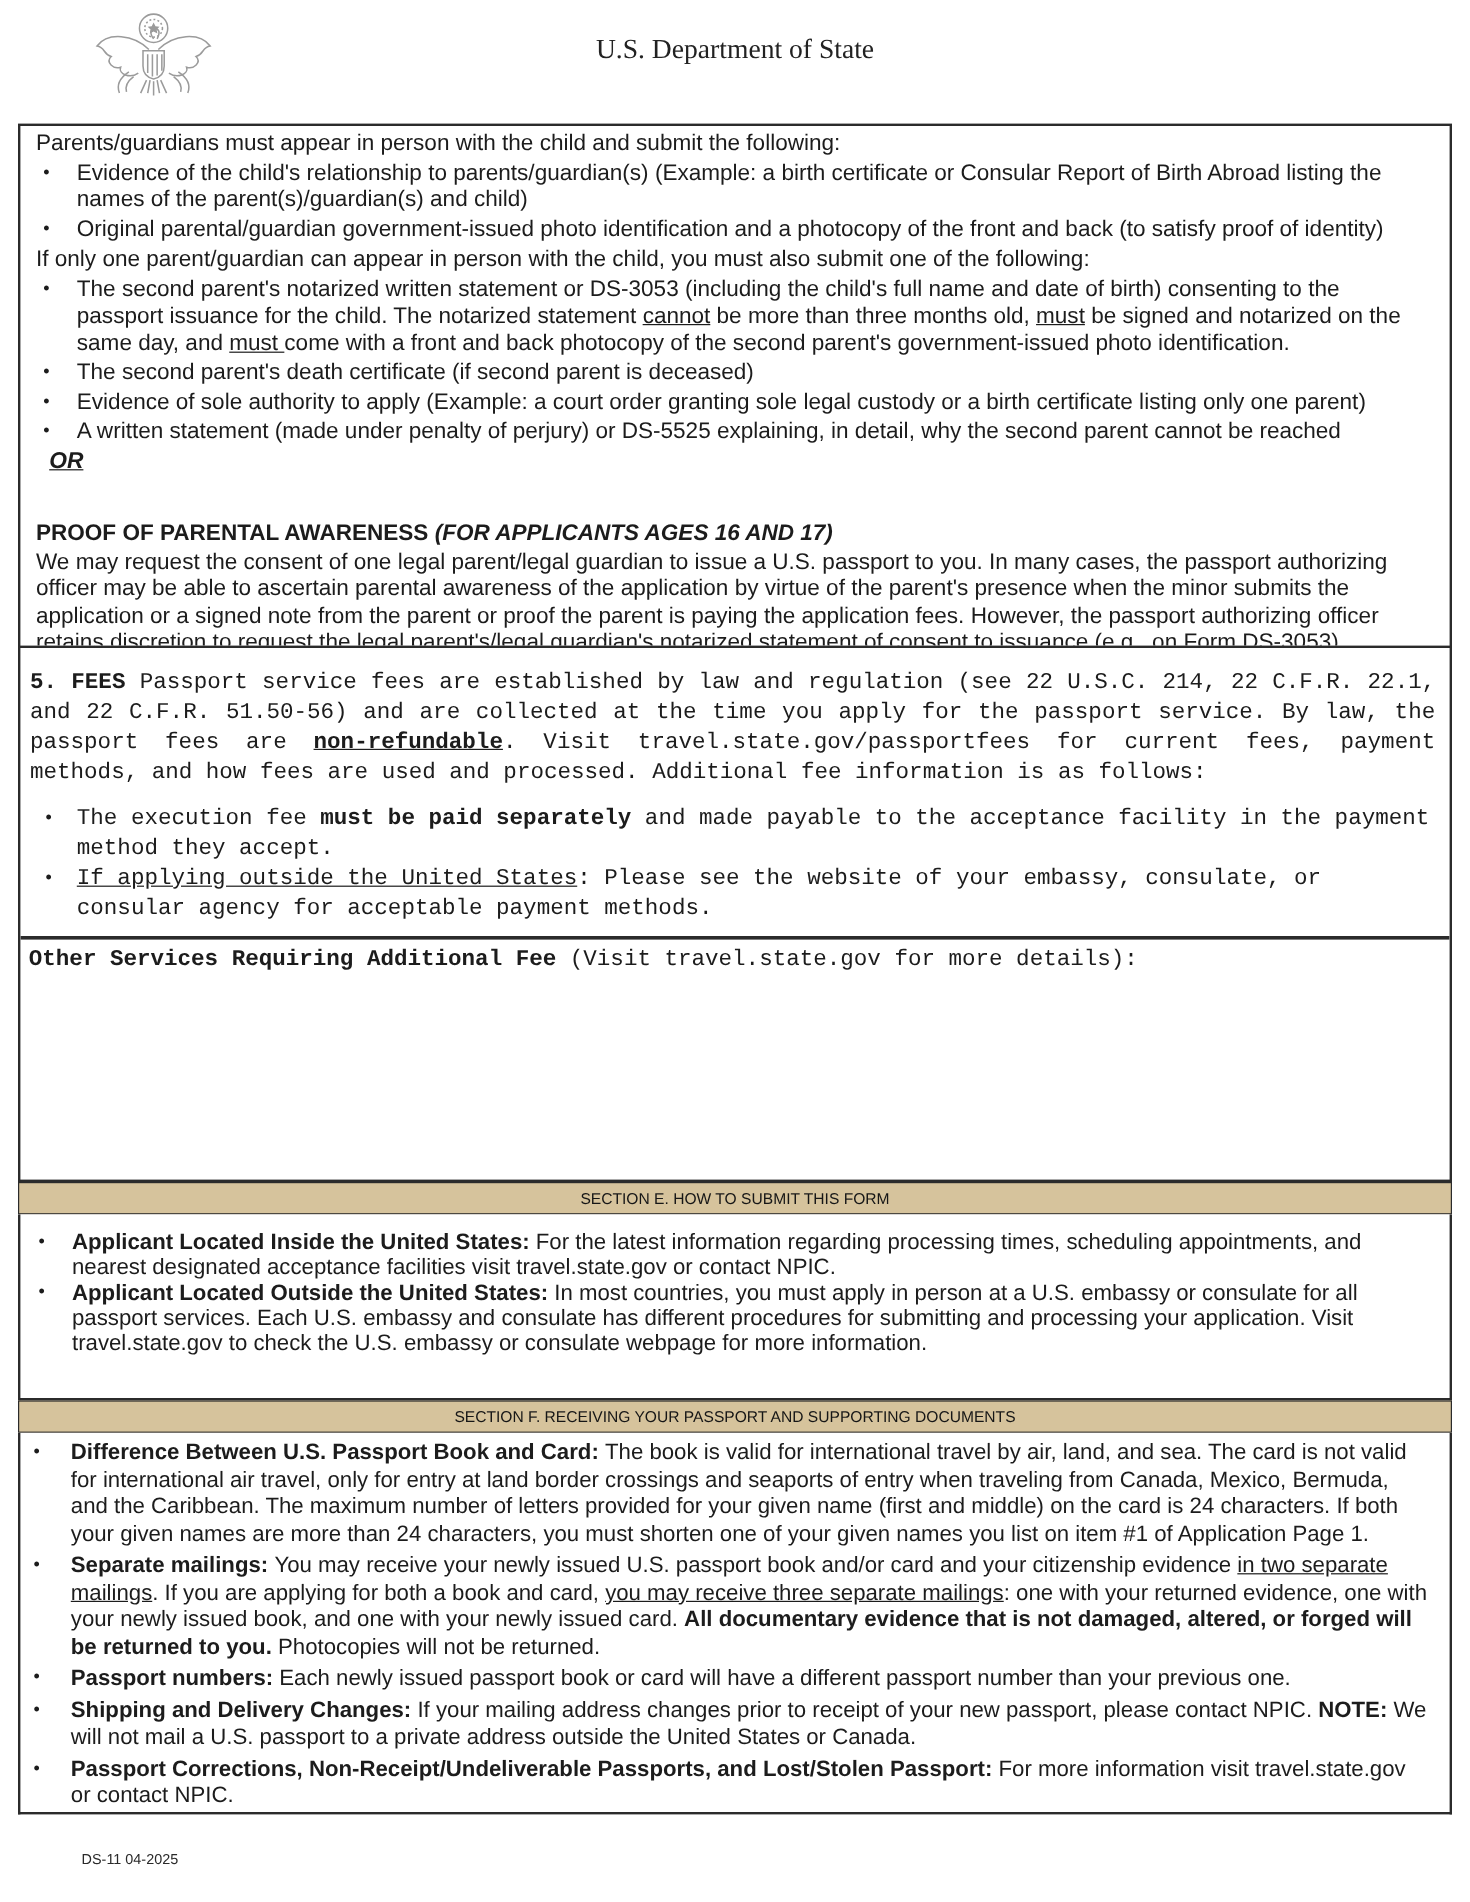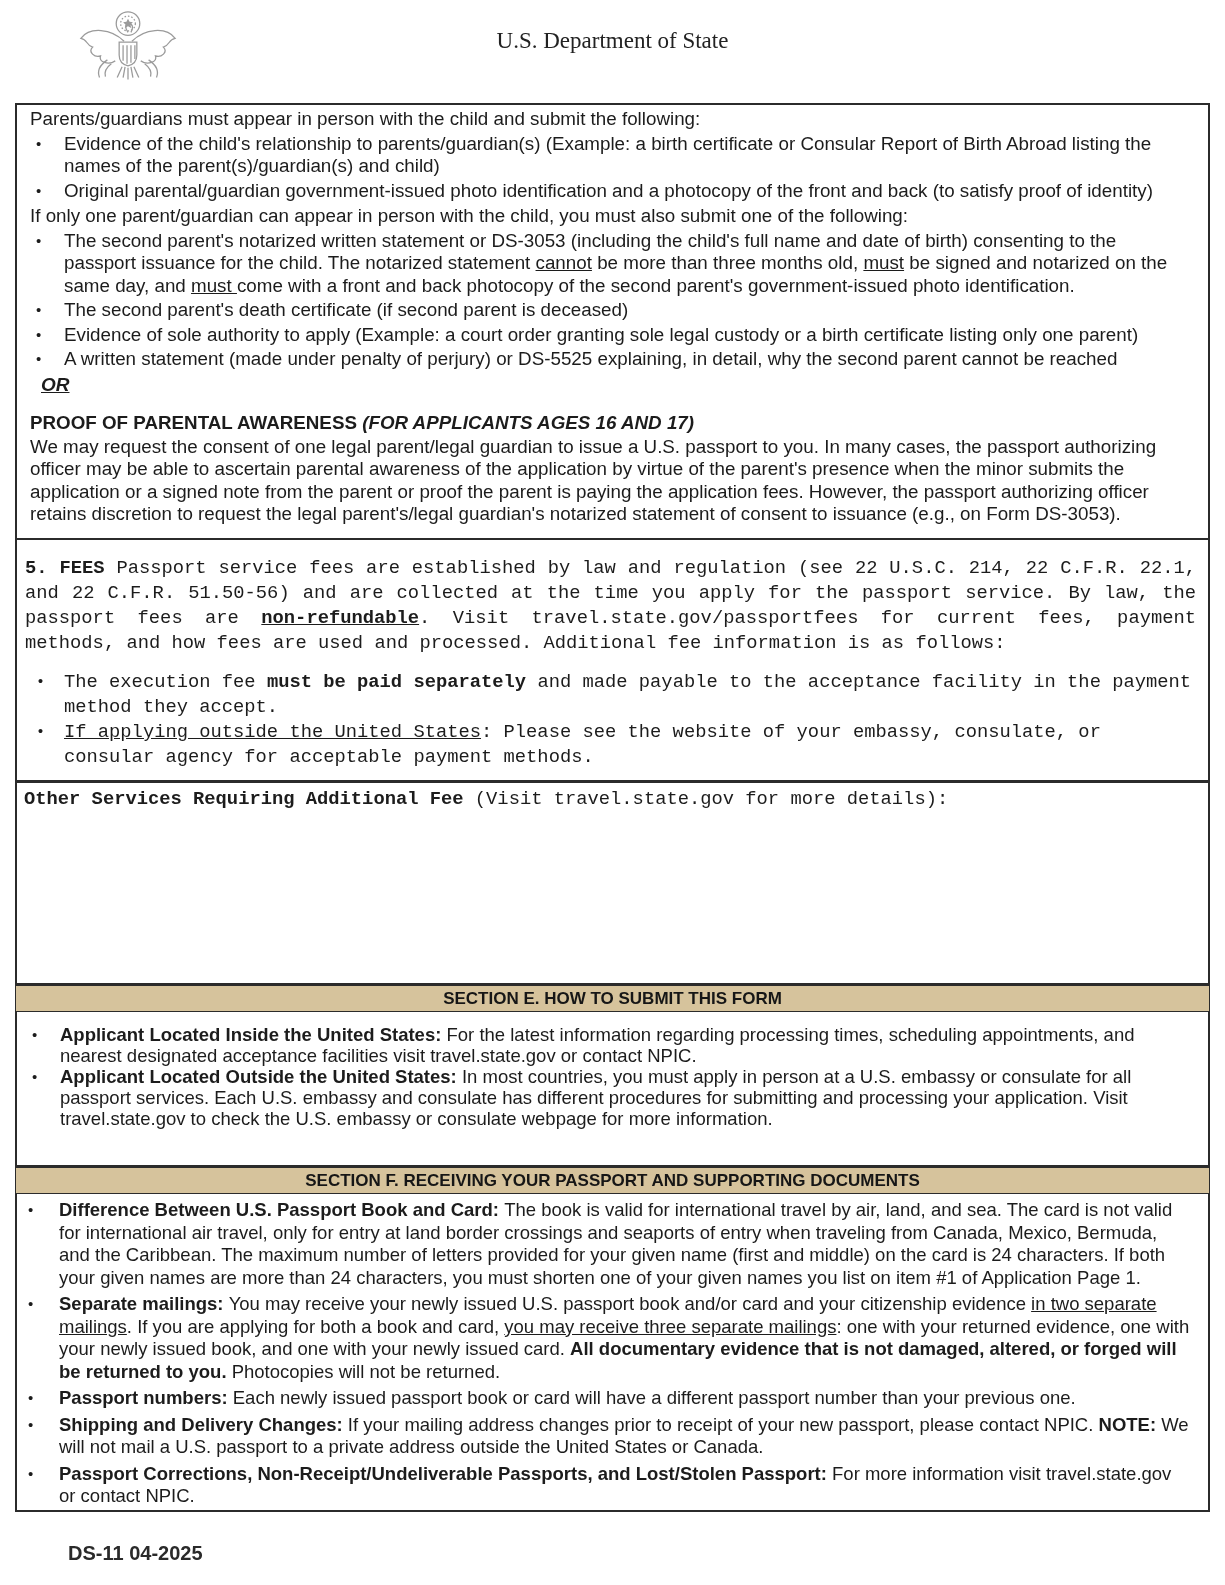--- a/index.html
+++ b/index.html
@@ -33,51 +33,51 @@
   .bullet-marker{flex:0 0 47px;box-sizing:border-box;padding-left:19px;font-size:15px;line-height:inherit;}
   .bullet-text{flex:1 1 auto;padding-right:16px;}
 
   
   .box1{height:437px;font-size:18.8px;line-height:22.5px;padding-top:3px;}
   .box1 .h4line{padding:2px 14px 0 13px;}
   .box1 .para{padding:0 14px 0 13px;}
   .box1 .bullet-row{margin-top:2px;}
   .box1 .intro2{margin-top:3px;}
   .box1 .orline{margin-top:3px;padding-left:24px;font-size:19px;}
-  .box1 .aw-head{margin-top:16px;}
+  .box1 .aw-head{margin-top:37px;}
   .box1 .aw-body{margin-top:1px;}
 
   
   .box2{height:445px;font-size:18.8px;line-height:25px;border-top:0;padding-top:16px;font-family:Liberation Mono, monospace;}
   .box2 .fees-para{padding:0 12px 0 8px;text-align:justify;}
   .box2 .fb1{margin-top:14px;}
   .box2 .fees-divider{border:0;border-top:3px solid #2b2b2b;margin:10px 0 0 0;}
   .box2 .other-services{padding:4px 14px 0 7px;}
 
   
   .secbar{
     margin:0 15px;height:27px;box-sizing:border-box;
     background:#d6c39c;border:1px solid #2b2b2b;
-    text-align:center;font-weight:bold;font-size:17px;line-height:25px;color:#161616;
+    text-align:center;font-weight:normal;font-size:13px;line-height:25px;color:#161616;
   }
 
   
   .boxE{height:155px;font-size:18.5px;line-height:21px;border-top:0;padding-top:7px;}
   .boxE .para{padding:0 14px 0 5px;}
   .boxE .bullet-marker{flex-basis:43px;padding-left:15px;}
   .boxE .eb1{margin-top:5px;}
 
   
   .boxF{height:318px;font-size:18.5px;line-height:22.5px;border-top:0;padding-top:5px;}
   .boxF .bullet-marker{flex-basis:42px;padding-left:11px;}
   .boxF .bullet-row{margin-top:4px;}
   .boxF .bullet-row:first-child{margin-top:0;}
 
   
-  .footer{margin:30px 0 0 68px;font-size:20px;color:#2a2a2a;font-weight:bold;}
+  .footer{margin:30px 0 0 68px;font-size:12px;color:#2a2a2a;}
 </style>
 </head>
 <body>
 
 <div class="page">
 
   <div class="hdr">
     <svg class="seal" viewBox="0 0 110 92" aria-hidden="true">
       <g fill="none" stroke="#9b9b9b" stroke-width="1.3">
         <circle cx="55" cy="15" r="12"></circle>

